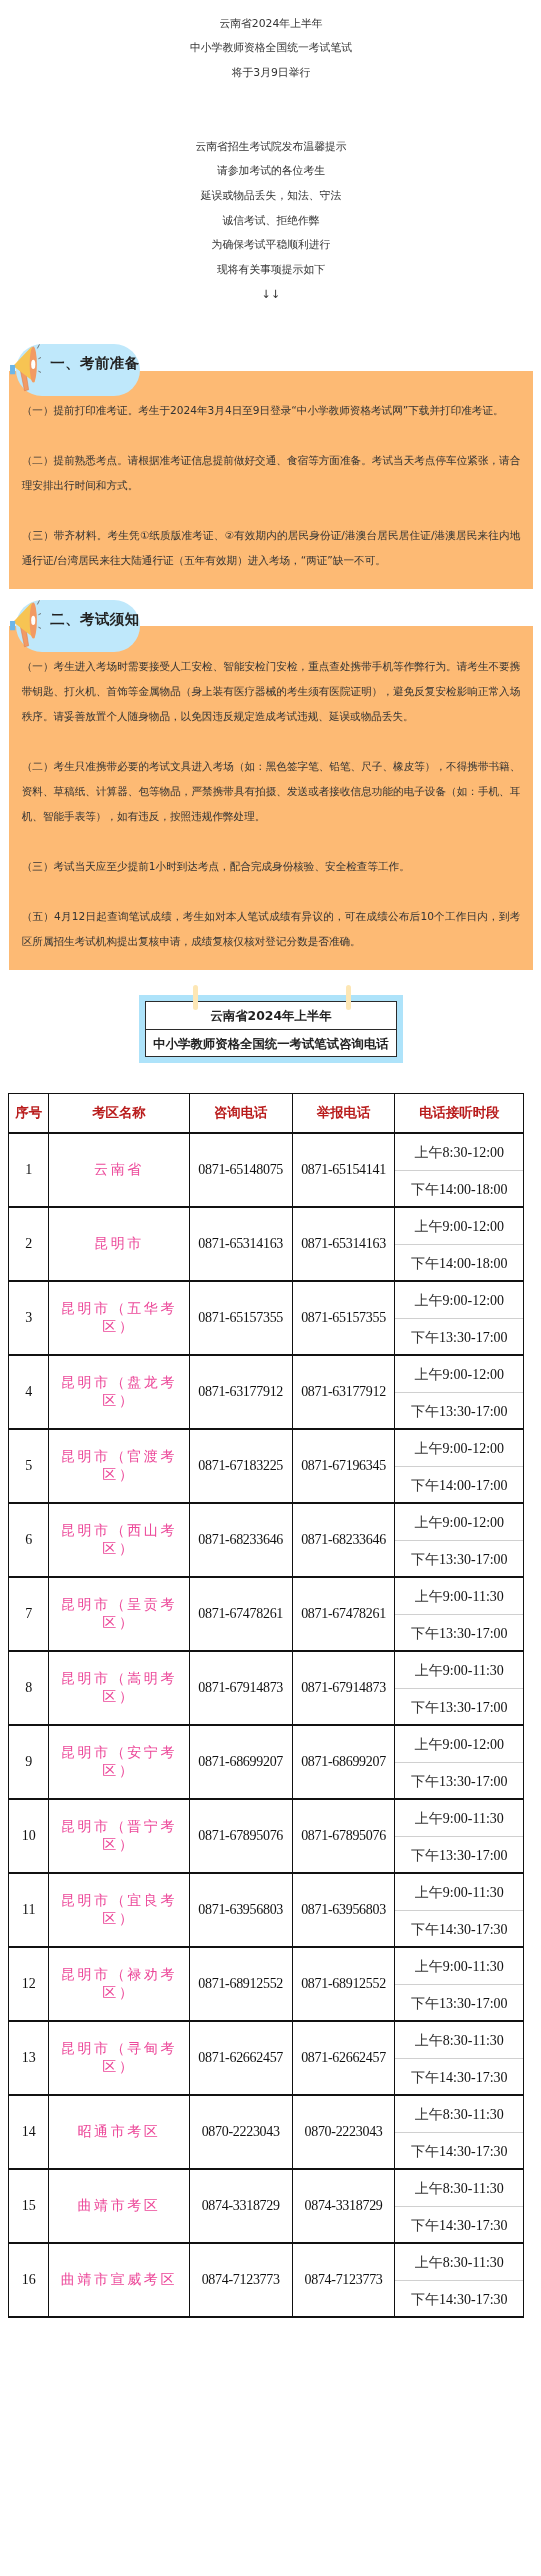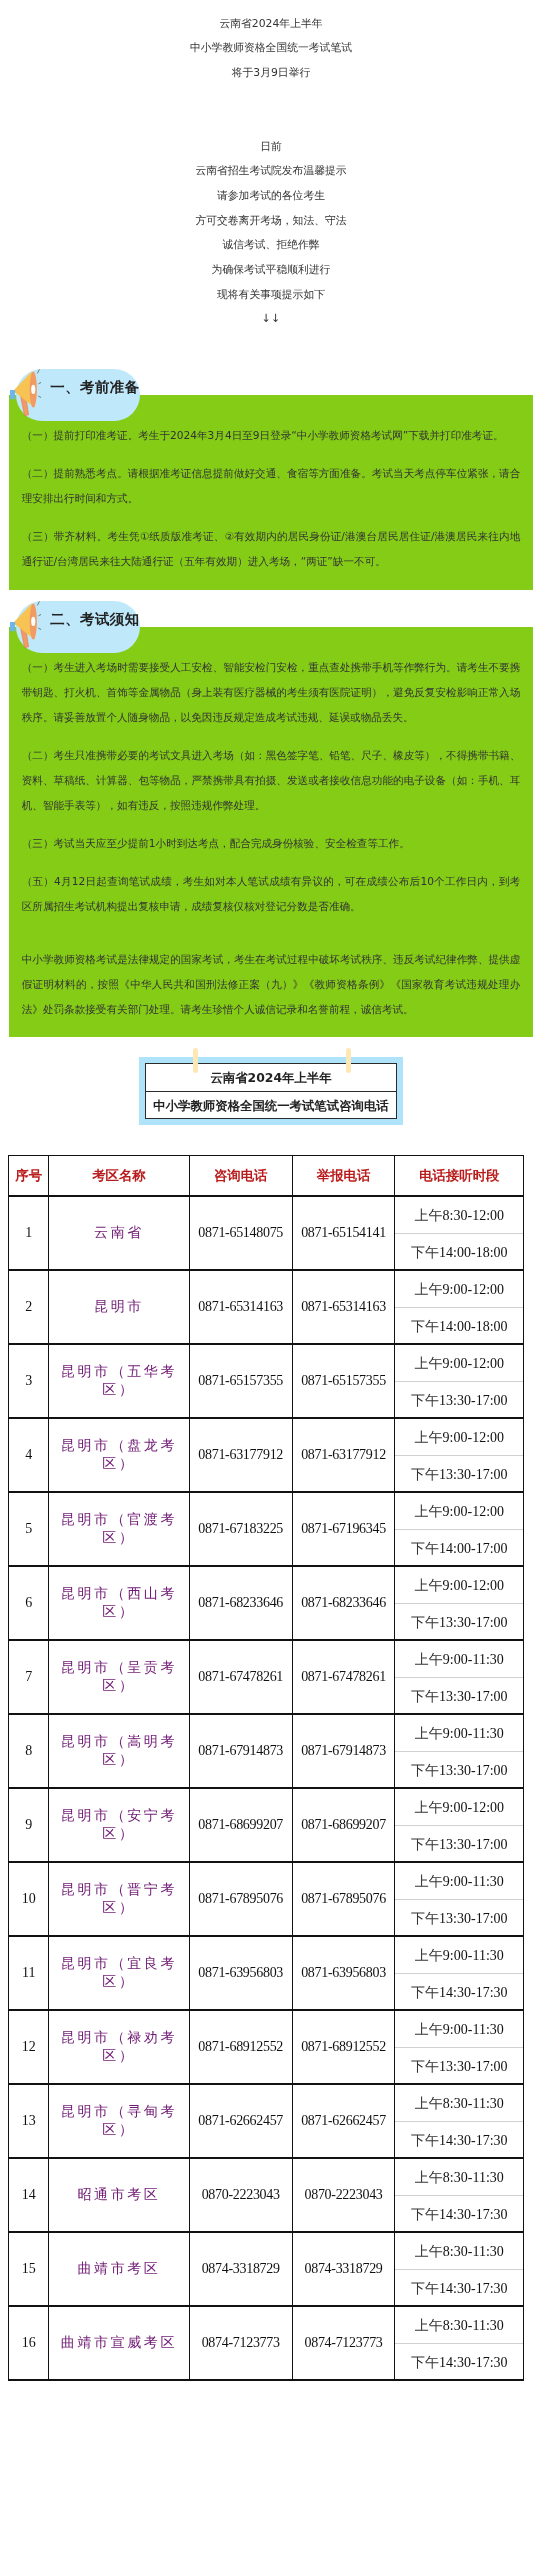--- a/index.html
+++ b/index.html
@@ -27,31 +27,31 @@
     width: 124px; height: 52px;
     background: #bfe8fb; border-radius: 26px;
   }
   .sec-head .pill-label {
     position: absolute; left: 41px; top: 15.5px;
     font-size: 14.4px; font-weight: bold; color: #222;
     letter-spacing: 0.5px;
   }
   .sec-head .megaphone { position: absolute; left: 0; top: 1px; width: 32px; height: 54px; }
   .sec-body {
-    background: #84cc16;
+    background: #fdba74;
     padding: 13.4px 12.4px 15.5px 12.4px;
     margin-top: -20.6px;
     position: relative; z-index: 0;
   }
   .sec-head { z-index: 1; }
   .sec-body p {
     font-size: 10.6px; line-height: 25px; color: #333;
     text-align: justify;
   }
-  .sec-body p + p { margin-top: 13px; }
+  .sec-body p + p { margin-top: 25px; }
 
   
   .poster {
     width: 264px; margin: 19.6px auto 0; background: #aee3fa;
     padding: 6.2px 6.2px 6.2px 6.2px; position: relative;
   }
   .poster .ring { position: absolute; top: -9.3px; width: 4.6px; height: 25px; background: #fde7b5; border-radius: 2.6px; }
   .poster .ring.l { left: 54px; }
   .poster .ring.r { left: 207px; }
   .poster-inner { background: #fff; border: 1px solid #2b2b2b; }
@@ -68,42 +68,41 @@
   table.phones th, table.phones td {
     border: 1px solid #111; text-align: center; vertical-align: middle;
   }
   table.phones tr { border-bottom: 2.1px solid #111; }
   table.phones th {
     font-family: "DejaVu Serif", serif; font-weight: bold;
     font-size: 13.4px; height: 40px; color: #b91c1c;
   }
   table.phones td { height: 72px; font-size: 14px; }
   td.seq { width: 40px; font-size: 13.4px; }
-  td.name { width: 141px; font-family: "DejaVu Sans", sans-serif; font-size: 13.4px; color: #701a75; letter-spacing: 2.6px; }
+  td.name { width: 141px; font-family: "DejaVu Sans", sans-serif; font-size: 13.4px; color: #ec4899; letter-spacing: 2.6px; }
   td.phone { width: 103px; letter-spacing: -0.3px; }
   td.phone .pline { display: block; line-height: 36px; }
   td.hours { width: 129px; padding: 0; }
   td.hours .h { height: 36px; line-height: 36px; font-size: 14px; }
   td.hours .h + .h { border-top: 1.5px solid #d0d0d0; }
   td.hours .pre { font-family: "DejaVu Sans", sans-serif; font-size: 14px; color: #333; }
 </style>
 </head>
 <body>
 
 <div class="page">
 
   <div class="intro">
     <div class="line">云南省2024年上半年</div>
     <div class="line">中小学教师资格全国统一考试笔试</div>
     <div class="line">将于3月9日举行</div>
     <div class="gap"></div>
-    <div class="line">日前</div>
     <div class="line">云南省招生考试院发布温馨提示</div>
     <div class="line">请参加考试的各位考生</div>
-    <div class="line">方可交卷离开考场，知法、守法</div>
+    <div class="line">延误或物品丢失，知法、守法</div>
     <div class="line">诚信考试、拒绝作弊</div>
     <div class="line">为确保考试平稳顺利进行</div>
     <div class="line">现将有关事项提示如下</div>
     <div class="arrows">↓↓</div>
   </div>
 
   <div style="height:35px"></div>
 
   <div class="section">
     <div class="sec-head">
@@ -144,23 +143,20 @@
       <p style="padding-top:14.4px">（一）考生进入考场时需要接受人工安检、智能安检门安检，重点查处携带手机等作弊行为。请考生不要携带钥匙、打火机、首饰等金属物品（身上装有医疗器械的考生须有医院证明），避免反复安检影响正常入场秩序。请妥善放置个人随身物品，以免因违反规定造成考试违规、延误或物品丢失。</p>
       <p>（二）考生只准携带必要的考试文具进入考场（如：黑色签字笔、铅笔、尺子、橡皮等），不得携带书籍、资料、草稿纸、计算器、包等物品，严禁携带具有拍摄、发送或者接收信息功能的电子设备（如：手机、耳机、智能手表等），如有违反，按照违规作弊处理。</p>
       <p>（三）考试当天应至少提前1小时到达考点，配合完成身份核验、安全检查等工作。</p>
       <p>（五）4月12日起查询笔试成绩，考生如对本人笔试成绩有异议的，可在成绩公布后10个工作日内，到考区所属招生考试机构提出复核申请，成绩复核仅核对登记分数是否准确。</p>
     </div>
   </div>
 
   <div style="height:5.2px"></div>
 
   <div class="section">
-    <div class="sec-body">
-      <p style="padding-top:14.4px">中小学教师资格考试是法律规定的国家考试，考生在考试过程中破坏考试秩序、违反考试纪律作弊、提供虚假证明材料的，按照《中华人民共和国刑法修正案（九）》《教师资格条例》《国家教育考试违规处理办法》处罚条款接受有关部门处理。请考生珍惜个人诚信记录和名誉前程，诚信考试。</p>
-    </div>
   </div>
 
   <div class="poster">
     <div class="ring l"></div>
     <div class="ring r"></div>
     <div class="poster-inner">
       <div class="poster-row">云南省2024年上半年</div>
       <div class="poster-row">中小学教师资格全国统一考试笔试咨询电话</div>
     </div>
   </div>

